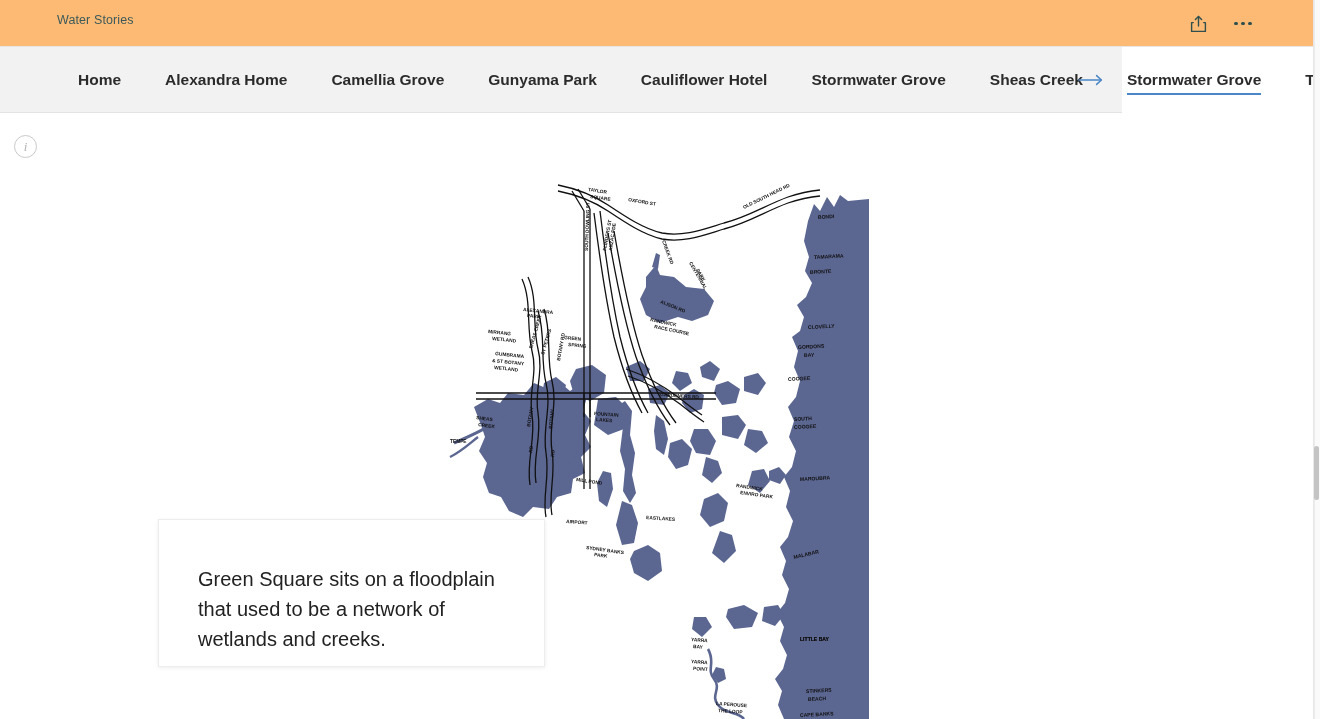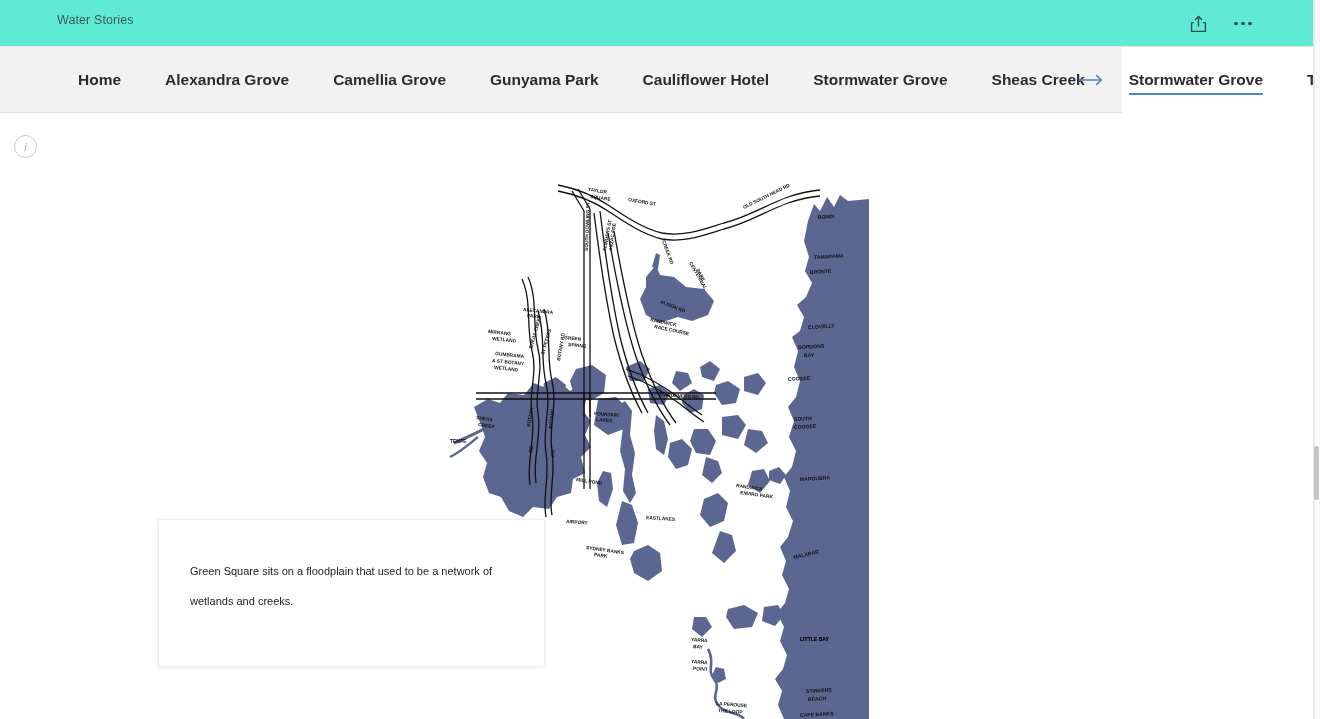--- a/index.html
+++ b/index.html
@@ -8,21 +8,21 @@
     width: 1320px; height: 719px;
     overflow: hidden;
     background: #ffffff;
     font-family: "Liberation Sans", sans-serif;
   }
 
   
   .topbar {
     position: absolute; left: 0; top: 0;
     width: 1314px; height: 47px;
-    background: #5eead4;
+    background: #fdba74;
     border-bottom: 1px solid #e6e6e6;
     display: flex; align-items: center;
   }
   .brand {
     position: absolute; left: 57px; top: 13px;
     font-size: 12.5px;
     color: #3c5a5a;
     letter-spacing: .1px;
     white-space: nowrap;
   }
@@ -125,22 +125,22 @@
     position: absolute;
     left: 158px; top: 406px;
     width: 387px; height: 148px;
     background: #ffffff;
     border: 1px solid #ededed;
     box-shadow: 0 1px 4px rgba(0,0,0,.07);
     z-index: 5;
     padding: 36px 34px 0 31px;
   }
   .text-card p {
-    margin: 0;
-    font-size: 11px;
+    margin: 8px;
+    font-size: 20px;
     line-height: 30px;
     color: #222;
   }
 
   
   .scroll-track {
     position: absolute; right: 0; top: 0;
     width: 6px; height: 719px;
     background: #fafafa;
     border-left: 1px solid #ececec;
@@ -182,21 +182,21 @@
     </div>
   </div>
 </div>
 
 <div class="navbar">
   <div class="navlist">
     <div class="navitem">
         <span>Home</span>
       </div>
     <div class="navitem">
-        <span>Alexandra Grove</span>
+        <span>Alexandra Home</span>
       </div>
     <div class="navitem">
         <span>Camellia Grove</span>
       </div>
     <div class="navitem">
         <span>Gunyama Park</span>
       </div>
     <div class="navitem">
         <span>Cauliflower Hotel</span>
       </div>

